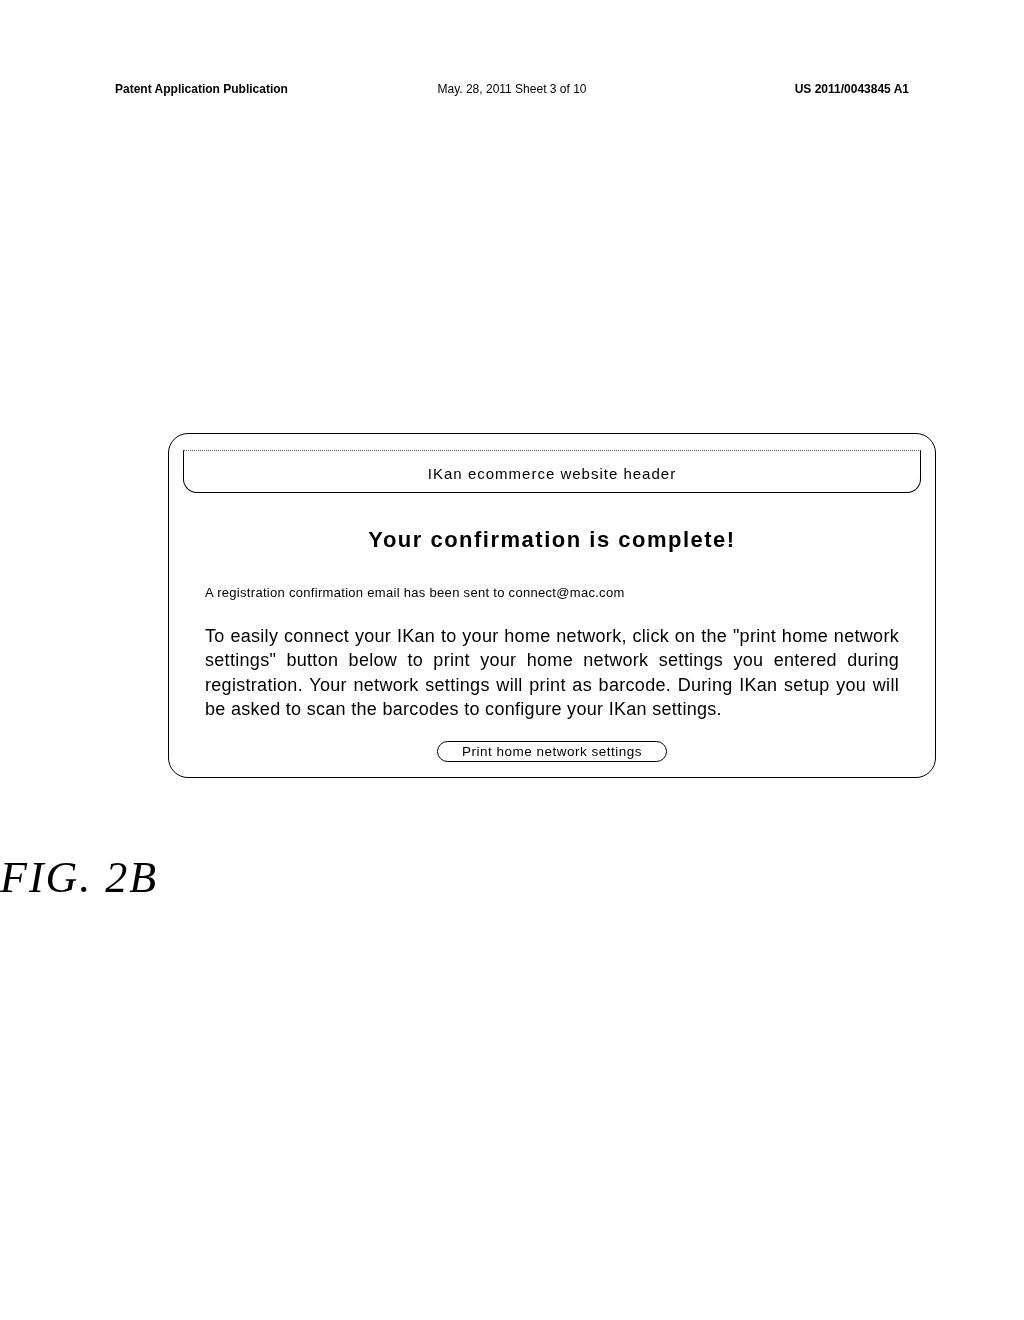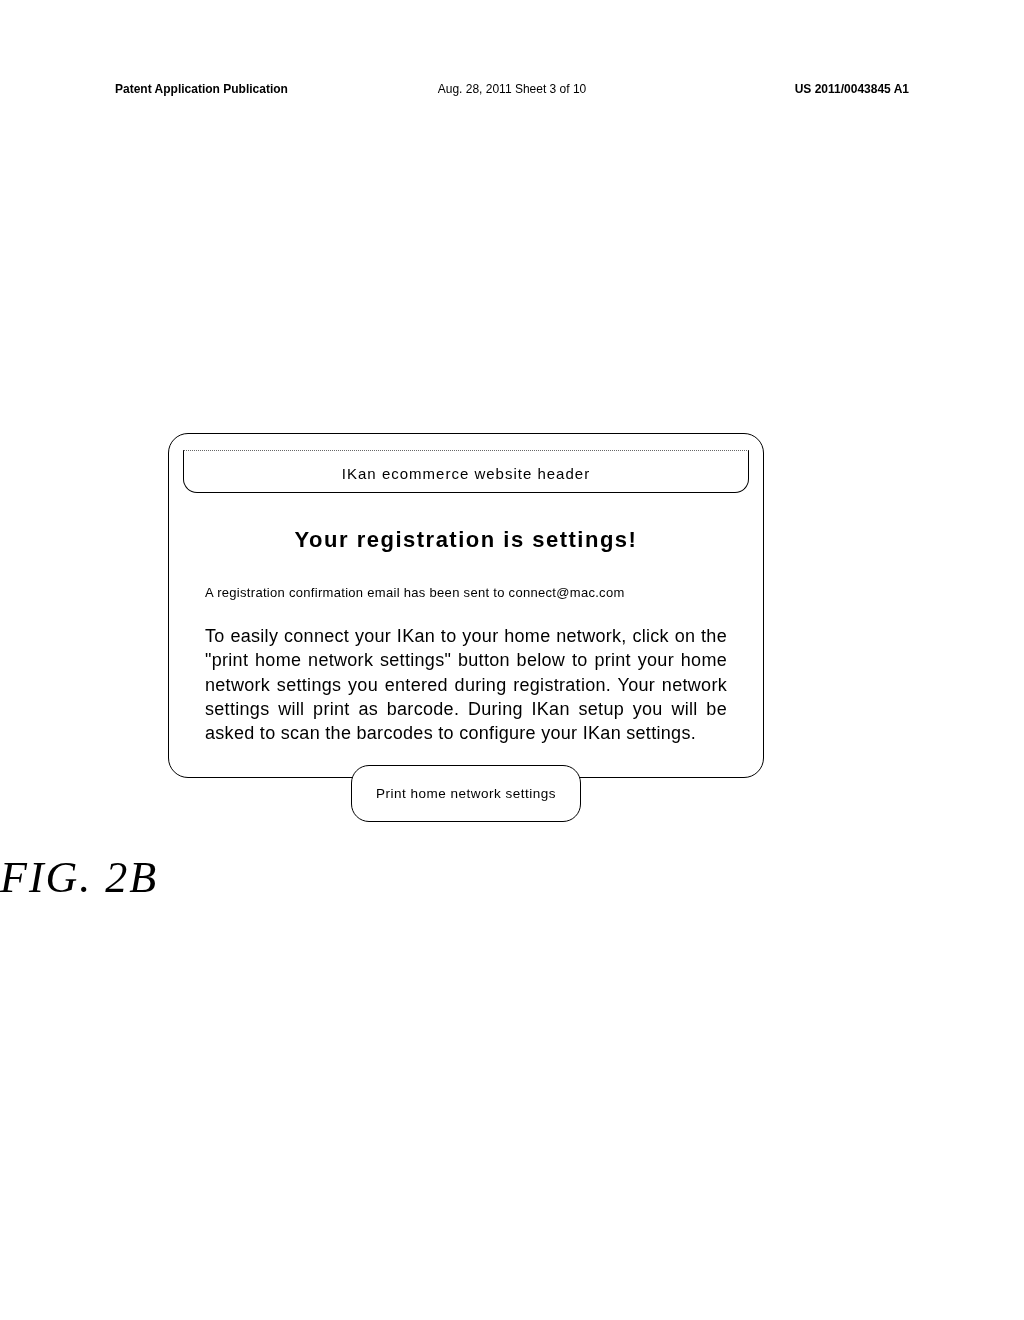--- a/index.html
+++ b/index.html
@@ -33,21 +33,21 @@
       transform: translateX(-50%);
       white-space: nowrap;
     }
     .header-right {
       font-weight: bold;
     }
     .outer-panel {
       position: absolute;
       top: 433px;
       left: 168px;
-      width: 596px;
+      width: 768px;
       height: 345px;
       border: 1.5px solid #000;
       border-radius: 20px;
       padding: 10px 0 0 0;
     }
     .inner-header {
       margin: 6px 14px 0 14px;
       border: 1.5px solid #000;
       border-top: 1px dotted #666;
       border-radius: 14px;
@@ -76,21 +76,21 @@
       letter-spacing: 0.3px;
       margin: 0 36px 20px 36px;
       text-align: justify;
       line-height: 1.35;
     }
     .print-button {
       display: block;
       margin: 16px auto 0 auto;
       border: 1.5px solid #000;
       border-radius: 18px;
-      padding: 20px 24px;
+      padding: 2px 24px;
       background: #fff;
       font-size: 13.5px;
       letter-spacing: 0.5px;
       cursor: pointer;
     }
     .figure-label {
       position: absolute;
       top: 852px;
       left: 0;
       right: 0;
@@ -99,29 +99,29 @@
       font-style: italic;
       font-size: 44px;
       letter-spacing: 2px;
     }
   </style>
 </head>
 <body>
 
 <div class="page-header">
   <span class="header-left">Patent Application Publication</span>
-  <span class="header-center">Aug. 28, 2011  Sheet 3 of 10</span>
+  <span class="header-center">May. 28, 2011  Sheet 3 of 10</span>
   <span class="header-right">US 2011/0043845 A1</span>
 </div>
 
 <div class="outer-panel">
   <div class="inner-header">
     <span>IKan  ecommerce  website  header</span>
   </div>
-  <div class="main-title">Your  registration  is  settings!</div>
+  <div class="main-title">Your  confirmation  is  complete!</div>
   <div class="confirmation-line">A  registration  confirmation  email  has  been  sent  to  connect@mac.com</div>
   <div class="instruction-block">To  easily  connect  your  IKan  to  your  home  network,  click  on  the  "print  home  network  settings" button  below  to  print  your  home  network  settings  you  entered  during  registration.  Your  network settings  will  print  as  barcode.  During  IKan  setup  you  will  be  asked  to  scan  the  barcodes  to configure  your  IKan  settings.</div>
   <button class="print-button">
     <span>Print  home  network  settings</span>
   </button>
 </div>
 
 <div class="figure-label">FIG.  2B</div>
 
 </body></html>

